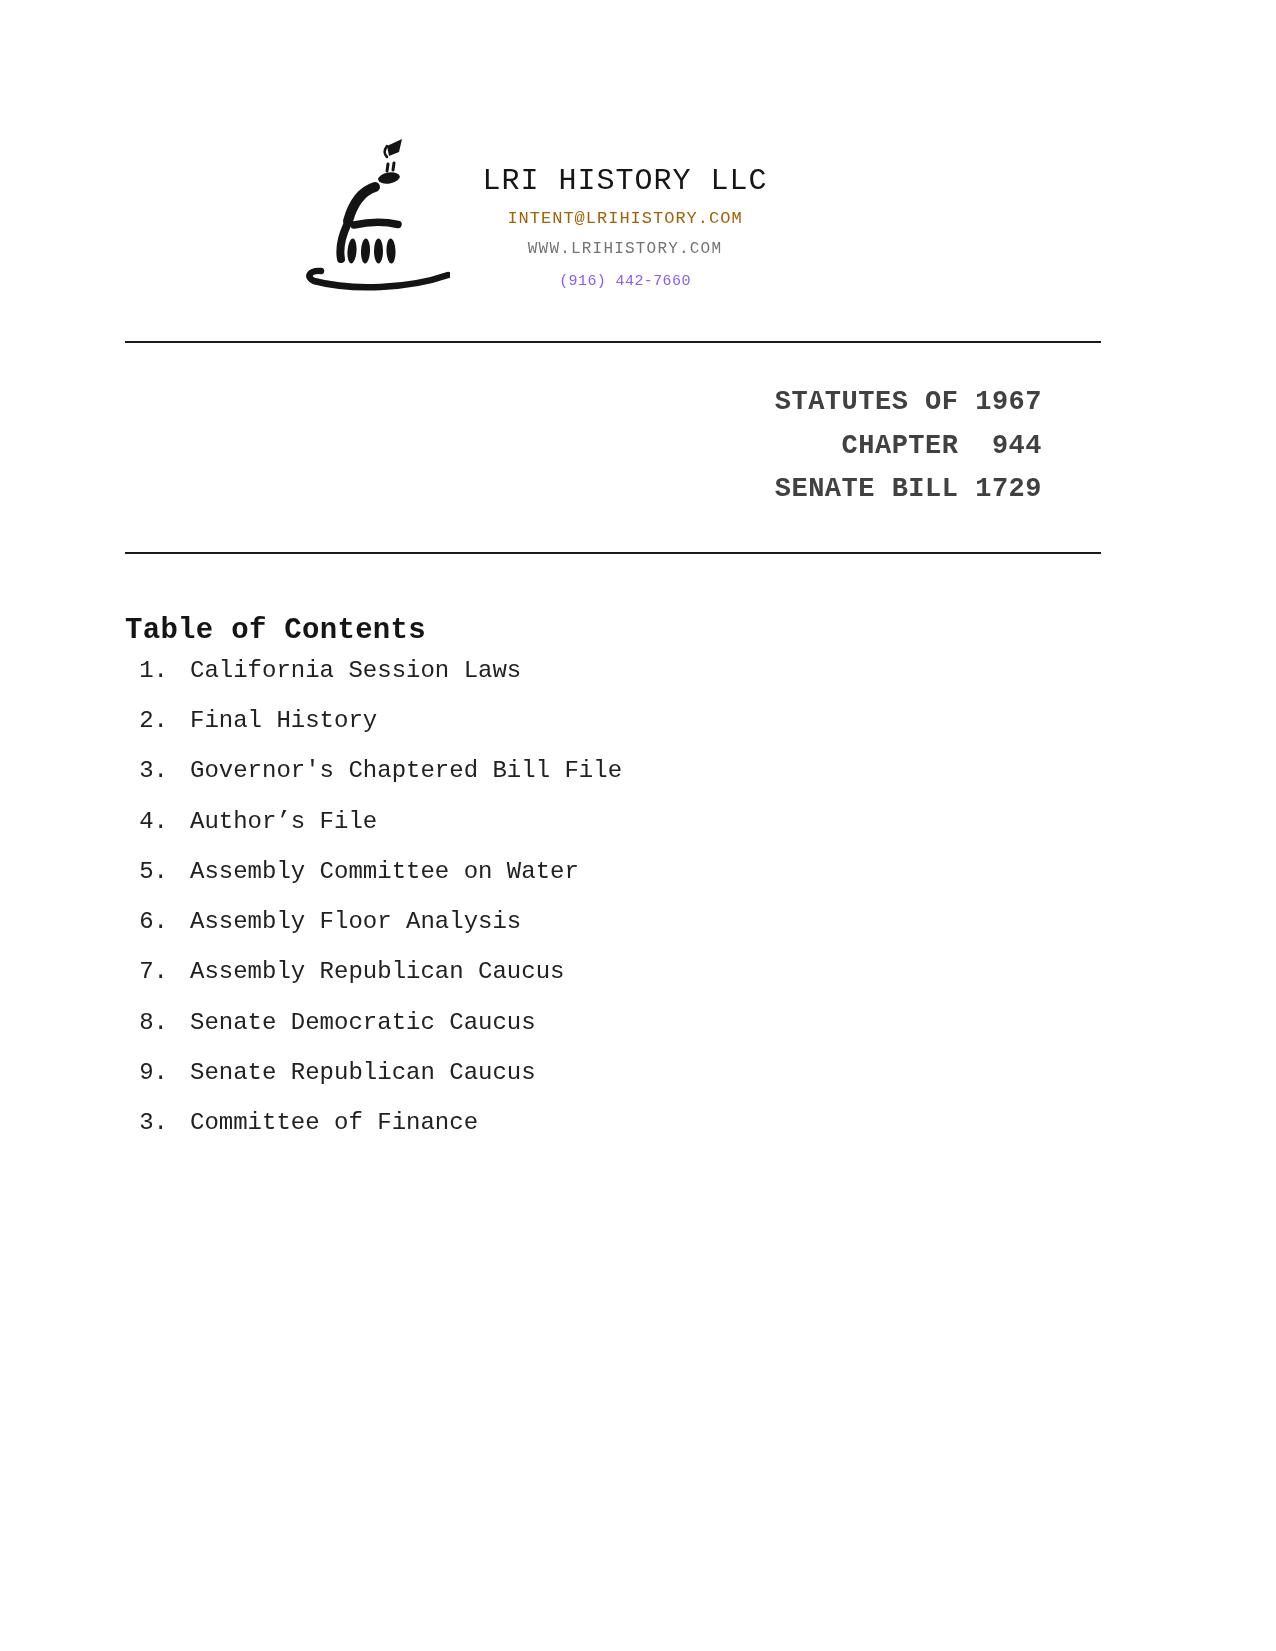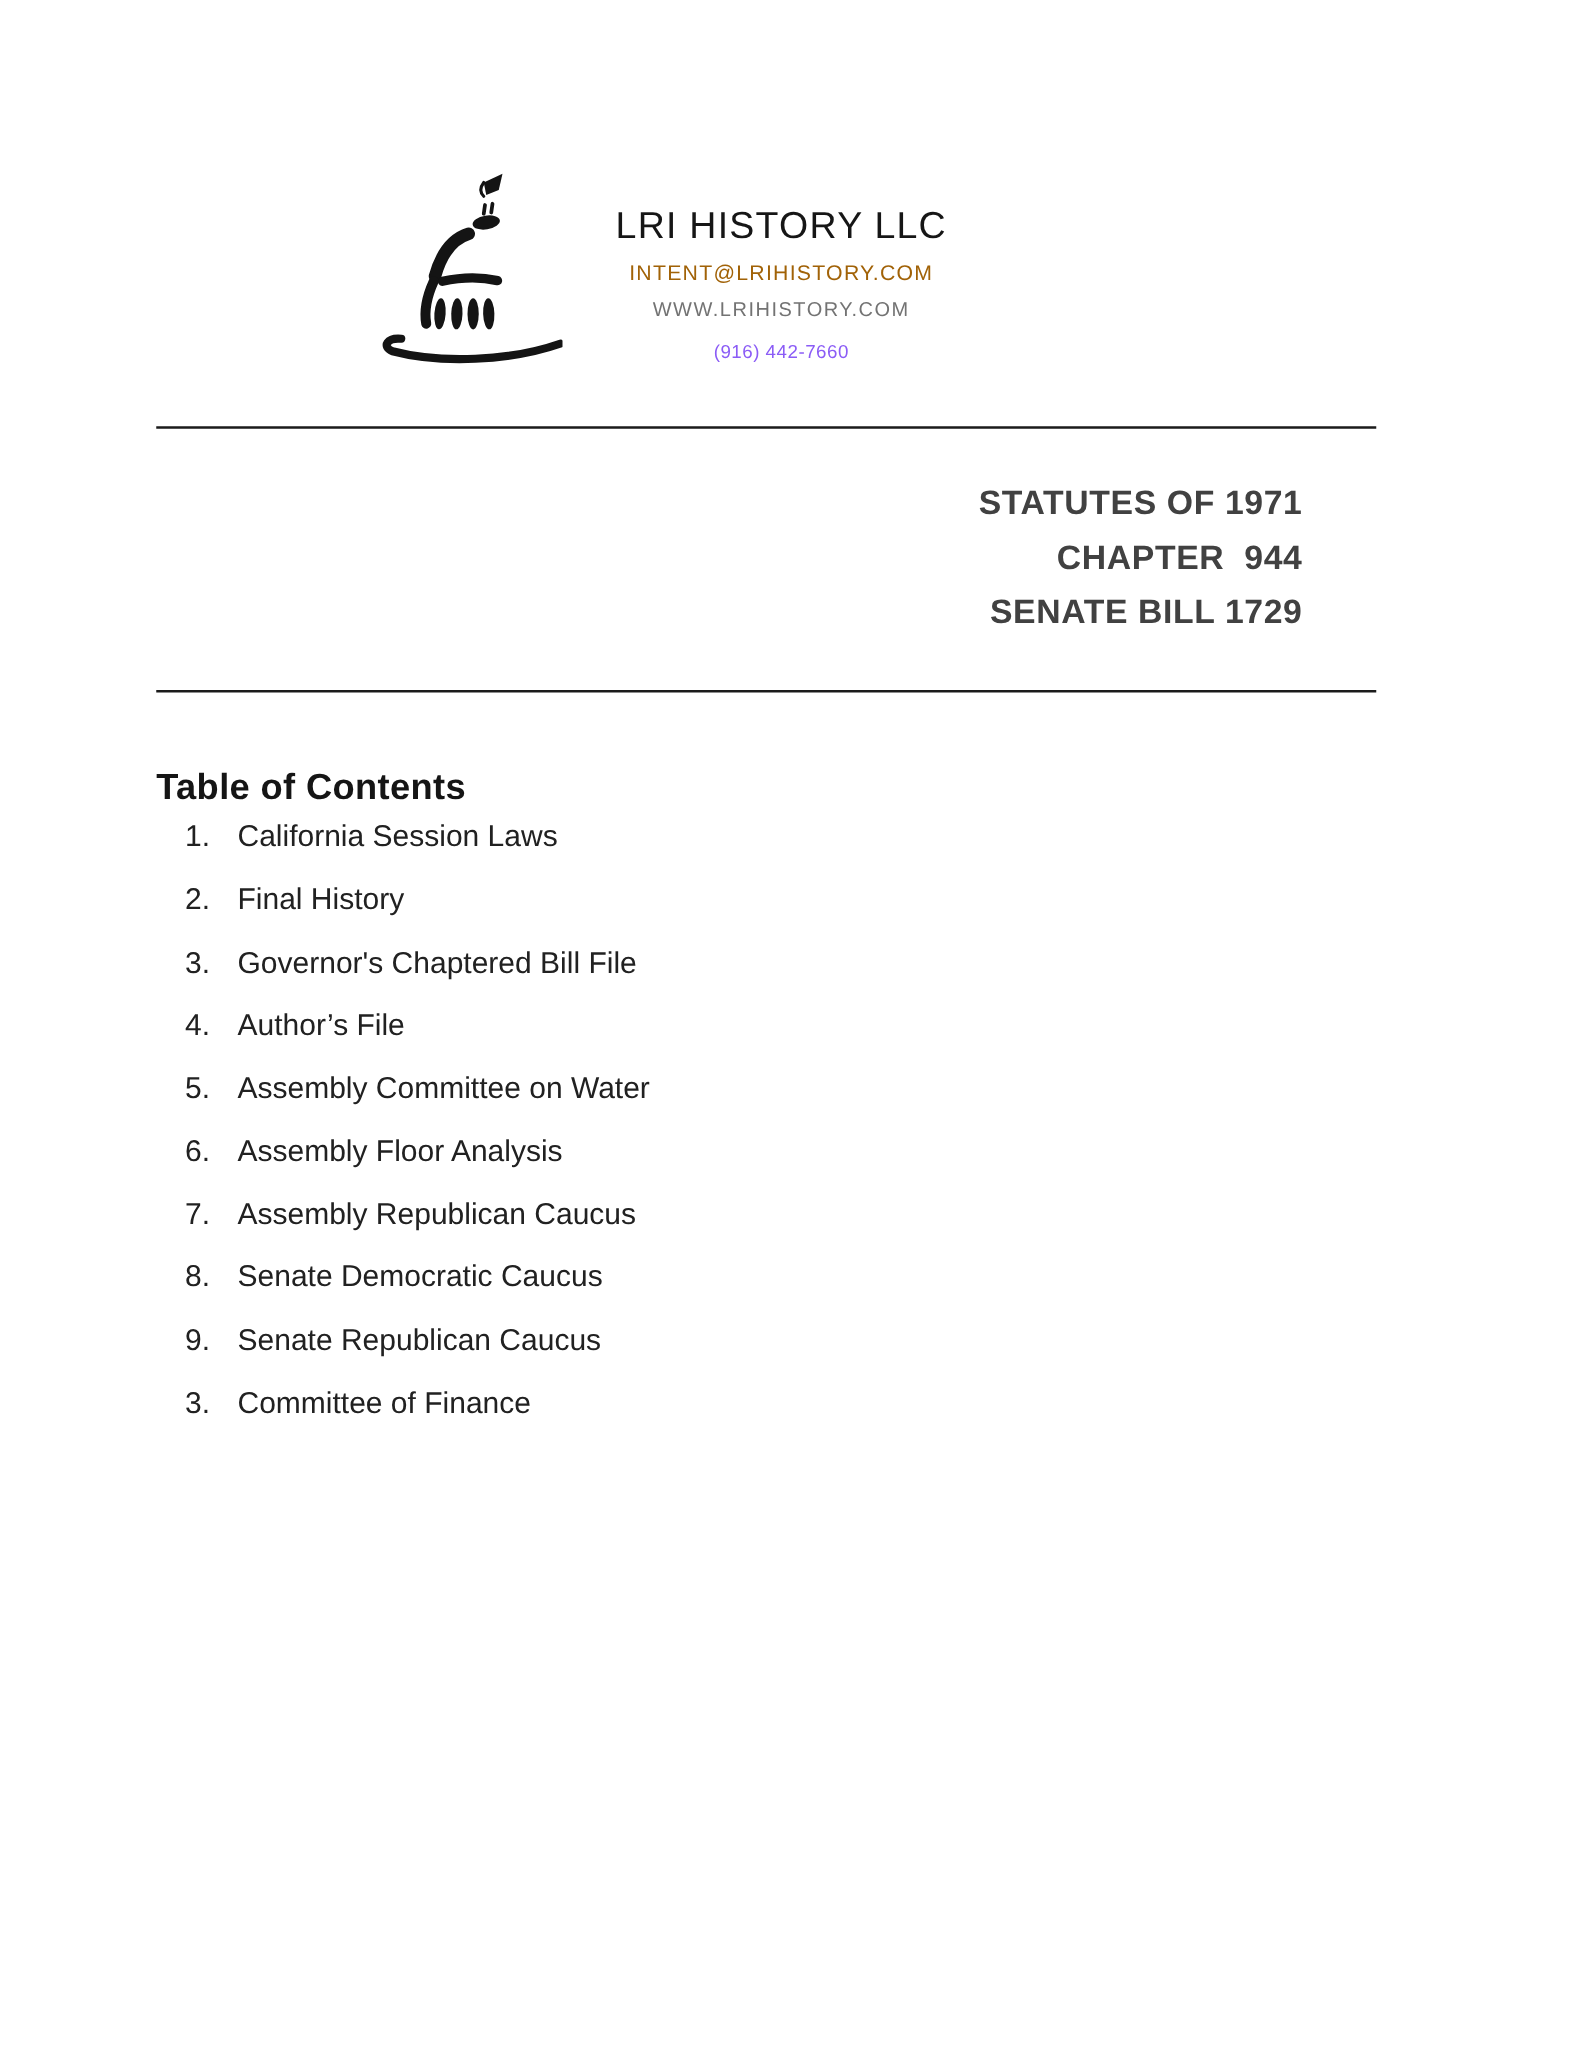--- a/index.html
+++ b/index.html
@@ -5,21 +5,21 @@
   html, body {
     margin: 0;
     padding: 0;
     background: #ffffff;
   }
   .page {
     position: relative;
     width: 1276px;
     height: 1651px;
     background: #ffffff;
-    font-family: Liberation Sans, sans-serif;
+    font-family: Liberation Mono, monospace;
     color: #1d1d1d;
     overflow: hidden;
   }
 
   
   .logo {
     position: absolute;
     left: 290px;
     top: 125px;
     width: 160px;
@@ -146,21 +146,21 @@
   </svg>
 
   <div class="hdr-line company-name">LRI HISTORY LLC</div>
   <div class="hdr-line company-email">INTENT@LRIHISTORY.COM</div>
   <div class="hdr-line company-site">WWW.LRIHISTORY.COM</div>
   <div class="hdr-line company-phone">(916) 442-7660</div>
 
   <div class="rule rule-top"></div>
 
   <div class="ref-block">
-    <div>STATUTES OF 1971</div>
+    <div>STATUTES OF 1967</div>
     <div>CHAPTER  944</div>
     <div>SENATE BILL 1729</div>
   </div>
 
   <div class="rule rule-mid"></div>
 
   <div class="toc-heading">Table of Contents</div>
 
   <div class="toc-list">
     <div class="toc-row">

